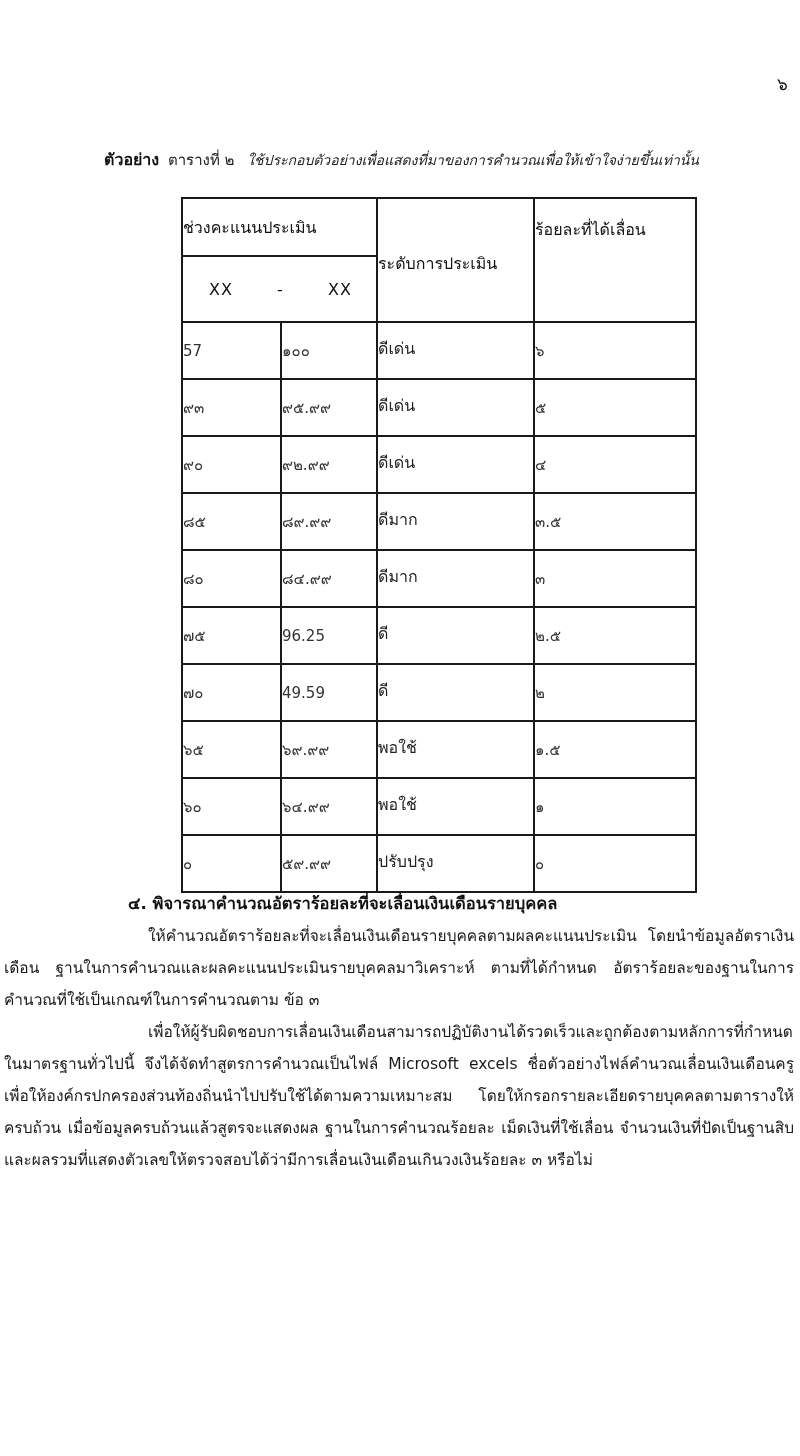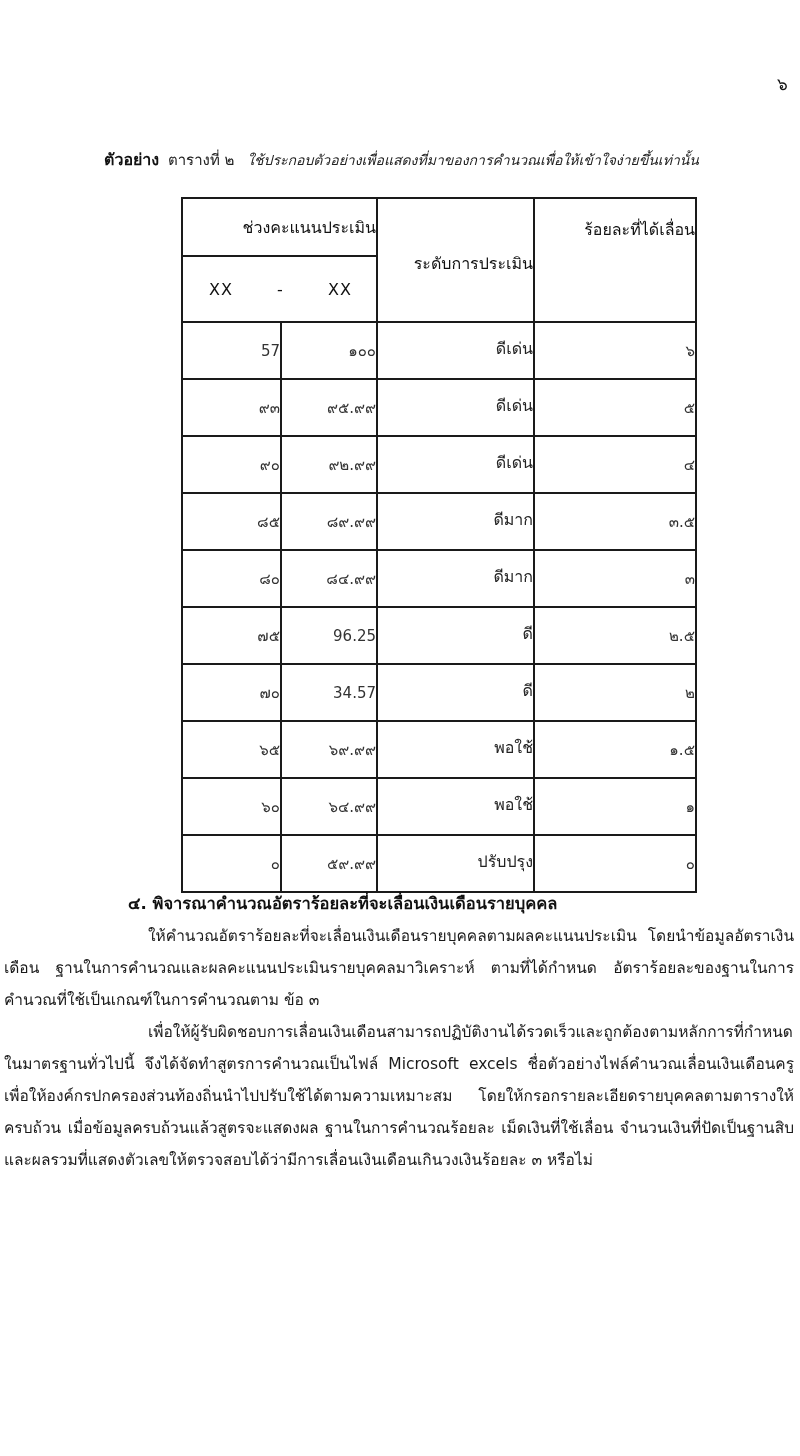--- a/index.html
+++ b/index.html
@@ -48,21 +48,21 @@
       position: absolute;
       top: 197px;
       left: 181px;
       width: 514px;
       border-collapse: collapse;
       table-layout: fixed;
       font-size: 15px;
     }
     table.grade td, table.grade th {
       border: 2px solid #1a1a1a;
-      text-align: right;
+      text-align: left;
       padding: 0;
       font-weight: normal;
     }
     table.grade th {
       font-size: 16px;
       color: #111;
     }
     .hd-range { height: 56px; }
     .hd-xx { height: 64px; font-family: "DejaVu Sans", sans-serif; font-size: 20px; letter-spacing: 1px; border-radius: 13px; }
     .hd-xx .xx-wrap { display: flex; justify-content: space-between; padding: 0 24px 0 26px; }
@@ -165,21 +165,21 @@
       <td>๓</td>
     </tr>
     <tr>
       <td>๗๕</td>
       <td>96.25</td>
       <td class="level">ดี</td>
       <td>๒.๕</td>
     </tr>
     <tr>
       <td>๗๐</td>
-      <td>34.57</td>
+      <td>49.59</td>
       <td class="level">ดี</td>
       <td>๒</td>
     </tr>
     <tr>
       <td>๖๕</td>
       <td>๖๙.๙๙</td>
       <td class="level">พอใช้</td>
       <td>๑.๕</td>
     </tr>
     <tr>

